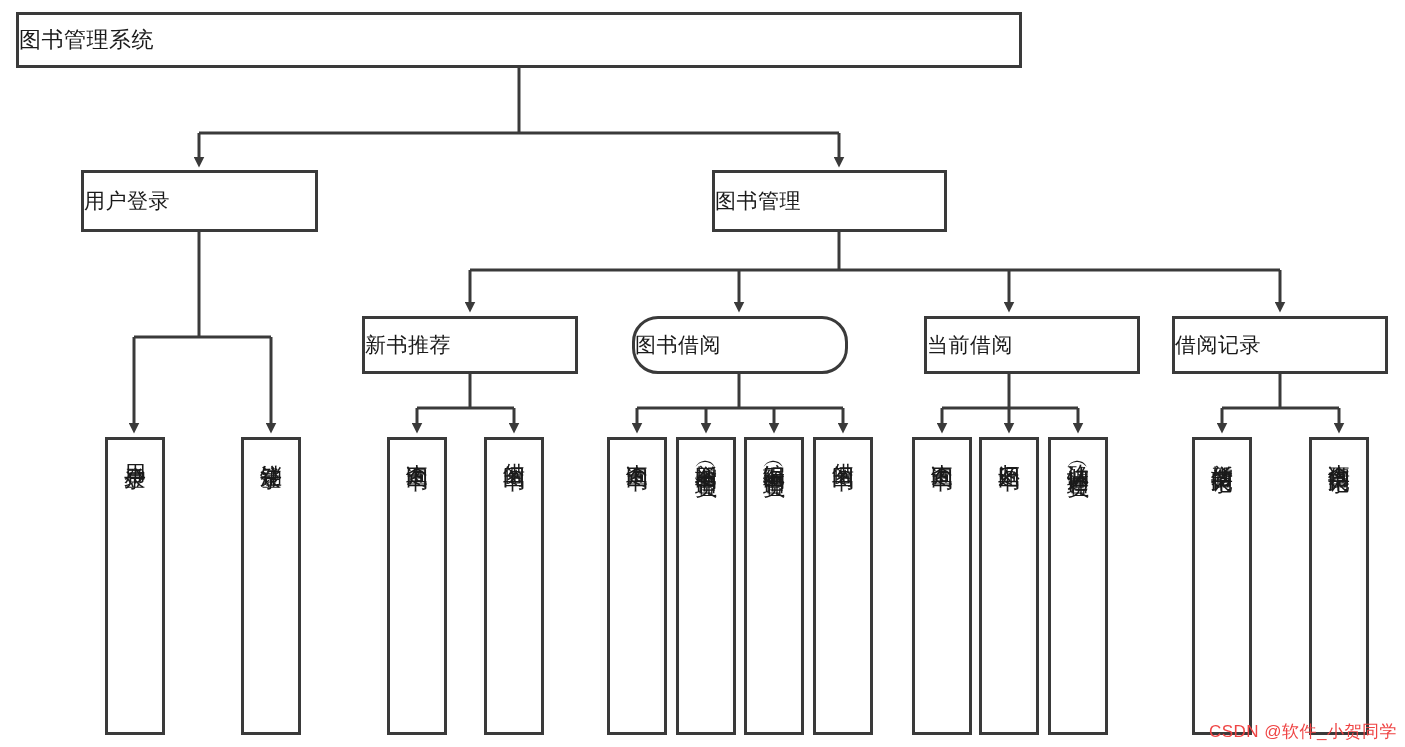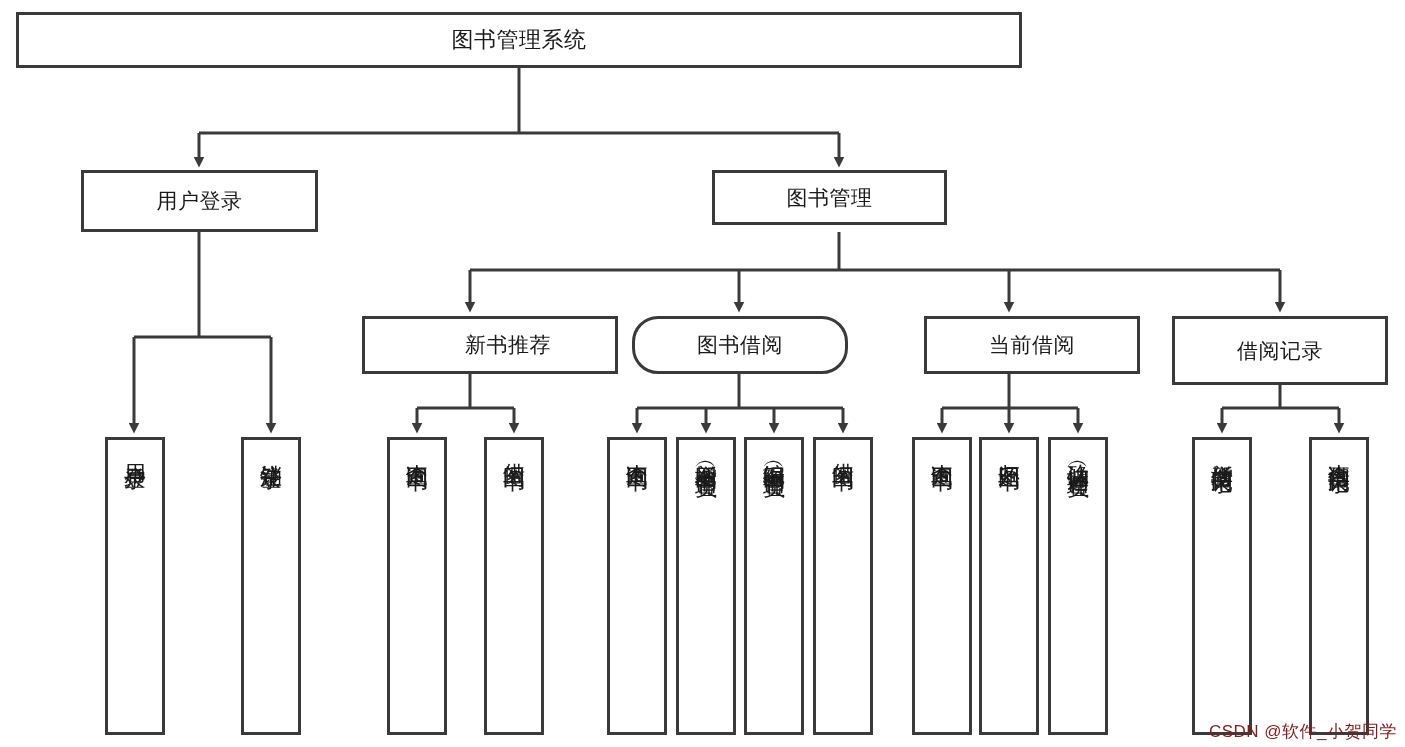--- a/index.html
+++ b/index.html
@@ -26,21 +26,20 @@
     height: 747px;
     pointer-events: none;
   }
   .node {
     position: absolute;
     box-sizing: border-box;
     background: #ffffff;
     border: 3px solid #3a3a3a;
     display: flex;
     align-items: center;
-    justify-content: center;
     text-align: center;
   }
   .node .lbl {
     display: block;
     line-height: 1.12;
     letter-spacing: 0.5px;
   }
   
   .node.h .lbl {
     font-size: 21px;
@@ -60,21 +59,21 @@
     text-orientation: upright;
     font-size: 22px;
     line-height: 1.08;
     letter-spacing: 2px;
   }
   .watermark {
     position: absolute;
     right: 8px;
     bottom: 4px;
     font-size: 17px;
-    color: #7f1d1d;
+    color: #ef4444;
     white-space: nowrap;
     letter-spacing: 0.5px;
     margin-left: 40px;
   }
 </style>
 </head>
 <body>
 
 <div id="canvas">
 
@@ -128,34 +127,34 @@
     </g>
   </svg>
 
   <div class="node h root" style="left:16px; top:12px; width:1006px; height:56px;">
     <span class="lbl">图书管理系统</span>
   </div>
 
   <div class="node h" style="left:81px; top:170px; width:237px; height:62px;">
     <span class="lbl">用户登录</span>
   </div>
-  <div class="node h" style="left:712px; top:170px; width:235px; height:55px;">
+  <div class="node h" style="left:712px; top:170px; width:235px; height:62px;">
     <span class="lbl">图书管理</span>
   </div>
 
-  <div class="node h" style="left:362px; top:316px; width:256px; height:58px;padding-left:36px;">
+  <div class="node h" style="left:362px; top:316px; width:216px; height:58px;">
     <span class="lbl">新书推荐</span>
   </div>
   <div class="node h" style="left:632px; top:316px; width:216px; height:58px;border-radius:26px;">
     <span class="lbl">图书借阅</span>
   </div>
   <div class="node h" style="left:924px; top:316px; width:216px; height:58px;">
     <span class="lbl">当前借阅</span>
   </div>
-  <div class="node h" style="left:1172px; top:316px; width:216px; height:69px;">
+  <div class="node h" style="left:1172px; top:316px; width:216px; height:58px;">
     <span class="lbl">借阅记录</span>
   </div>
 
   <div class="node v" style="left:105px; top:437px; width:60px; height:298px;">
     <span class="lbl">用户登录</span>
   </div>
   <div class="node v" style="left:241px; top:437px; width:60px; height:298px;">
     <span class="lbl">注销登录</span>
   </div>
 

